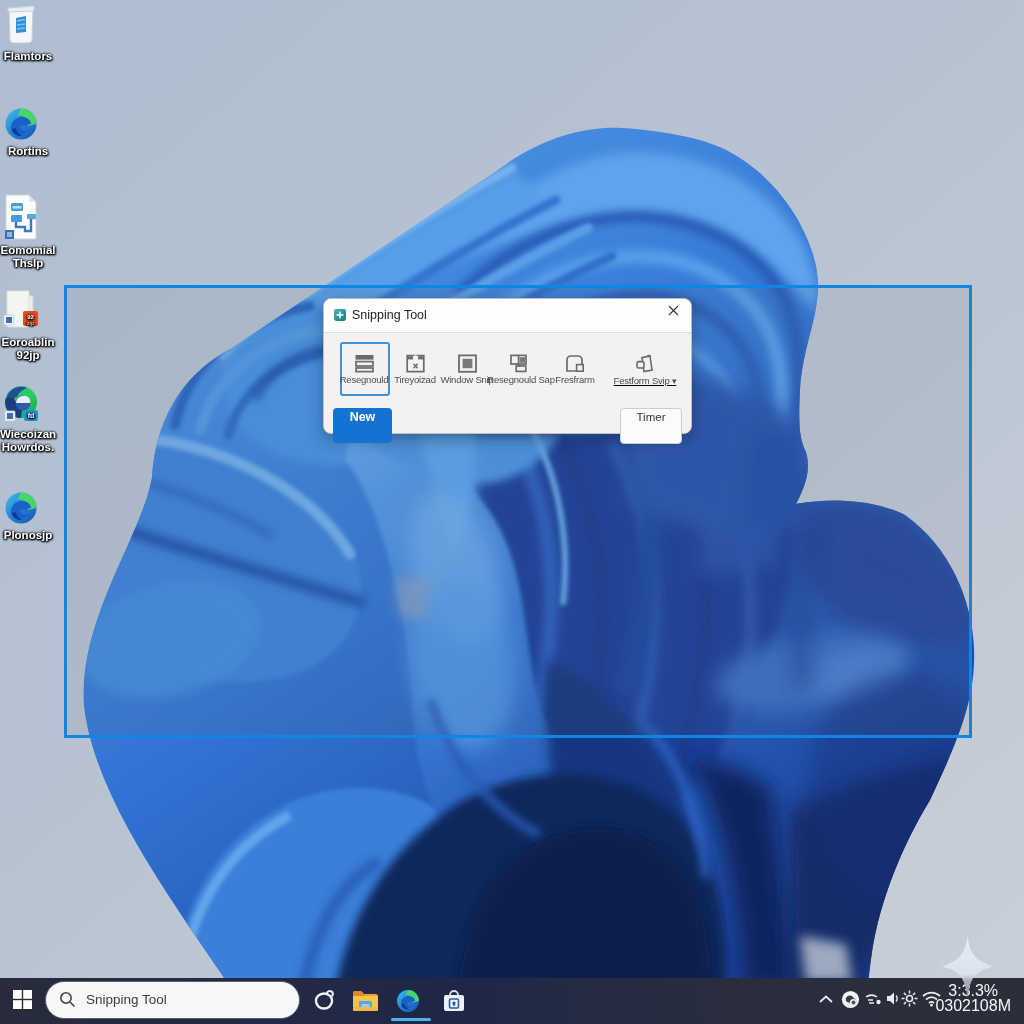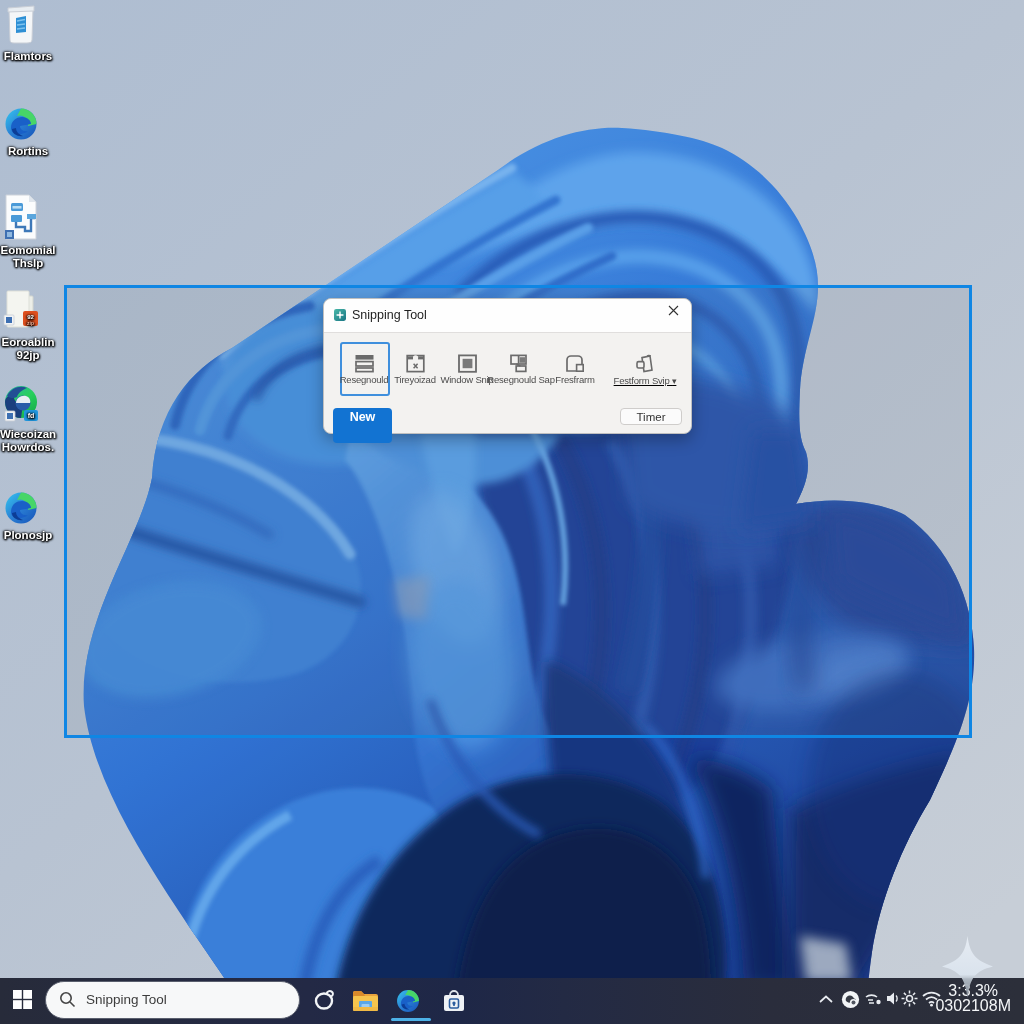--- a/index.html
+++ b/index.html
@@ -28,21 +28,21 @@
   #snipTitle .ticon{position:absolute;left:10px;top:10px;}
   #snipTitle .ttext{position:absolute;left:28px;top:9px;font-size:12.5px;color:#1f1f1f;}
   #snipX{position:absolute;right:12px;top:6px;font-size:17px;color:#333;font-weight:400;}
   .tool{position:absolute;top:354px;width:70px;text-align:center;}
   .tool svg{display:block;margin:0 auto;}
   .tool .tl{margin-top:1px;font-size:9.5px;letter-spacing:-0.2px;color:#4c4c4c;white-space:nowrap;}
   #selBtn{position:absolute;left:340px;top:342px;width:50px;height:54px;
     border:2px solid #3f8fdd;border-radius:3px;background:transparent;}
   #btnNew{position:absolute;left:333px;top:408px;width:59px;height:35px;background:#1273d2;
     border-radius:4px;color:#fff;font-size:12.5px;font-weight:700;text-align:center;line-height:19px;}
-  #btnTimer{position:absolute;left:620px;top:408px;width:62px;height:17px;background:#fbfbfb;
+  #btnTimer{position:absolute;left:620px;top:408px;width:62px;height:36px;background:#fbfbfb;
     border:1px solid #cfcdcb;border-radius:4px;color:#333;font-size:11.5px;text-align:center;line-height:17px;}
   
   #taskbar{position:absolute;left:0;top:978px;width:1024px;height:46px;
     background:linear-gradient(90deg,#272b3a 0%,#232945 30%,#1e2747 45%,#232a44 55%,#2a2d3c 75%,#2c2f3a 100%);}
   #search{position:absolute;left:45px;top:3px;width:255px;height:38px;background:#f7f8f9;
     border-radius:19px;border:1px solid #5a5f6e;}
   #search .stext{position:absolute;left:40px;top:10px;font-size:13.5px;color:#3c3c3c;}
   .tbi{position:absolute;top:0;}
   #clock{position:absolute;right:13px;top:5px;color:#f4f6f8;font-size:16px;text-align:center;line-height:15px;}
   #edgeline{position:absolute;left:391px;top:40px;width:40px;height:3px;background:#4db2e8;border-radius:2px;}

